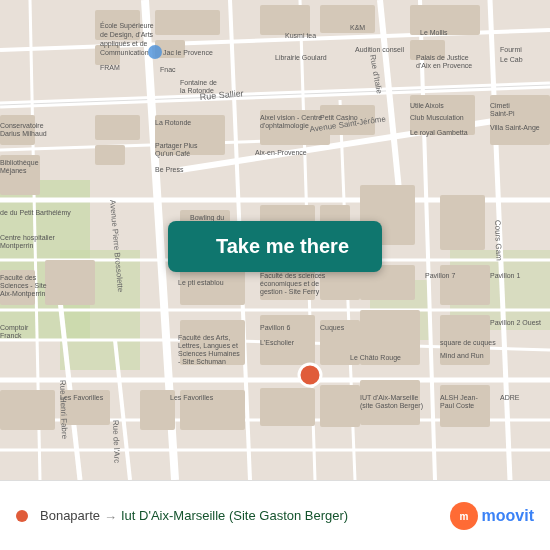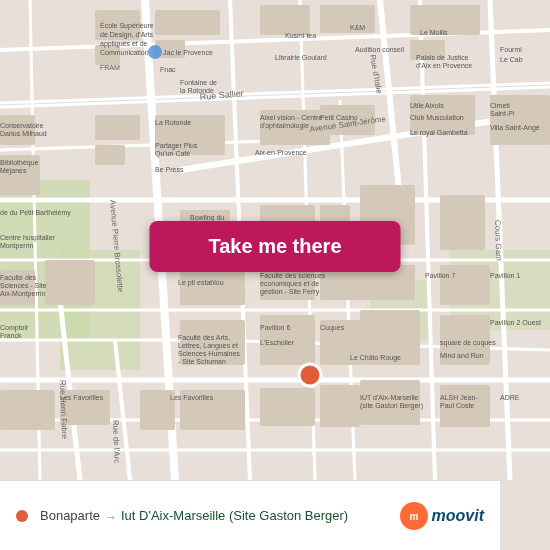--- a/index.html
+++ b/index.html
@@ -10,21 +10,21 @@
       height: 480px;
       position: relative;
       overflow: hidden;
       background: #e8e0d8;
     }
 
     
     #bottom-bar {
       position: absolute;
       bottom: 0;
-      width: 500px;
+      width: 550px;
       height: 70px;
       background: white;
       display: flex;
       align-items: center;
       padding: 0 16px;
       border-top: 1px solid #ddd;
       z-index: 10;
     }
 
     .route-info {
@@ -84,42 +84,41 @@
       align-items: center;
       justify-content: center;
       color: white;
       font-size: 14px;
       font-weight: bold;
     }
 
     .moovit-text {
       font-size: 16px;
       font-weight: bold;
-      color: #0c4a6e;
-      font-style: italic;
+      color: #3b82f6;
     }
 
     
     .take-me-there-btn {
       position: absolute;
       top: 221px;
       left: 50%;
       transform: translateX(-50%);
-      background: #be185d;
+      background: #0f766e;
       color: white;
       border: none;
       border-radius: 8px;
       padding: 14px 48px;
       font-size: 20px;
       font-weight: bold;
       cursor: pointer;
       z-index: 20;
       white-space: nowrap;
       box-shadow: 0 2px 8px rgba(0,0,0,0.3);
-      width: 251px;
+      width: 214px;
       text-align: center;
     }
 
     
     .attribution {
       position: absolute;
       bottom: 72px;
       left: 0;
       right: 0;
       background: rgba(255,255,255,0.8);

